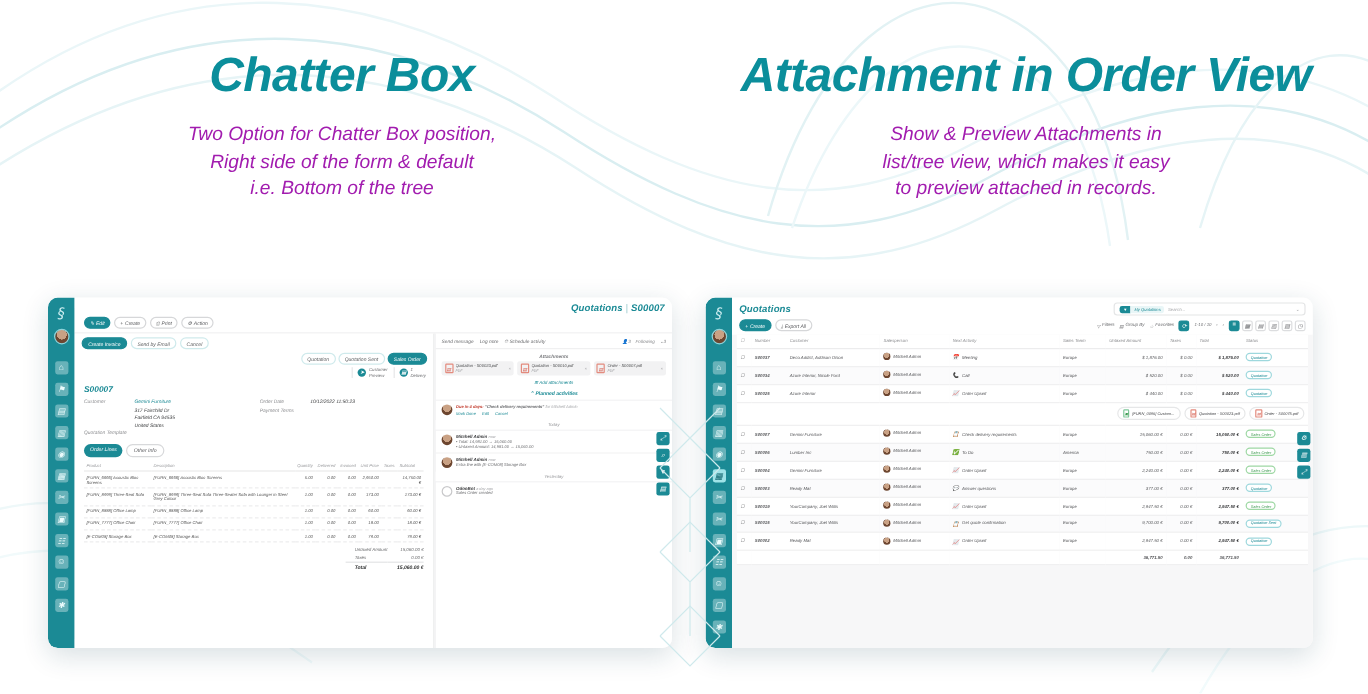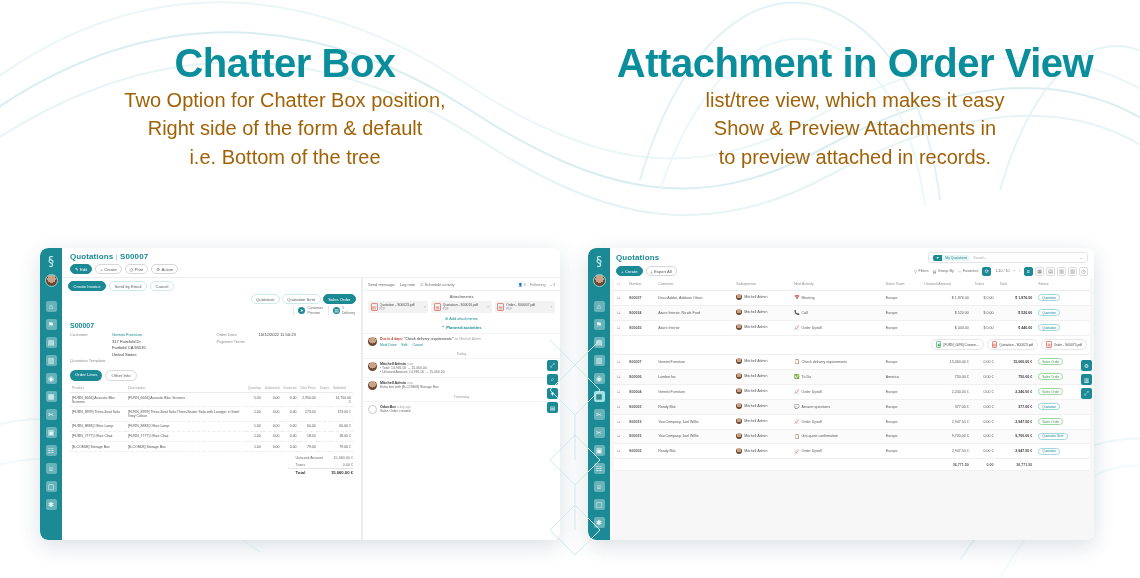--- a/index.html
+++ b/index.html
@@ -1,31 +1,31 @@
 <!DOCTYPE html>
 <html><head>
 <meta charset="utf-8">
 <style>
   * { box-sizing: border-box; margin:0; padding:0; }
   body {
     width:1140px; height:578px; overflow:hidden; position:relative;
     background:#ffffff; font-family:"Liberation Sans", sans-serif;
   }
   .bg-waves { position:absolute; inset:0; z-index:0; pointer-events:none; }
-  .stage { position:relative; z-index:2; width:1140px; height:578px; }
+  .stage { position:relative; z-index:2; width:1140px; height:578px;font-style:italic; }
 
   
   .hero { display:flex; width:1140px; padding-top:40px; }
   .hero-col { width:570px; text-align:center; }
   .hero-title {
     color:#0b8e9b; font-size:40px; font-weight:bold; letter-spacing:-0.5px;
     line-height:1.15;
   }
   .hero-sub {
-    color:#a16207; font-size:20px; line-height:1.42;
+    margin-top:16px; color:#a21caf; font-size:16px; line-height:1.42;
   }
 
   
   .mock {
     position:absolute; background:#ffffff; border-radius:8px;
     box-shadow:0 6px 22px rgba(20,60,80,.16);
     overflow:hidden; display:flex;
   }
   .mock-left  { left:40px;  top:248px; width:520px; height:292px; }
   .mock-right { left:588px; top:248px; width:506px; height:292px; }
@@ -48,21 +48,21 @@
   }
   .rail-icons { margin-top:14px; display:flex; flex-direction:column; gap:7px; }
   .rail-ico {
     width:11px; height:11px; border-radius:2px; background:rgba(255,255,255,.34);
     font-size:7px; color:#eafbfc; display:flex; align-items:center; justify-content:center;
   }
   .rail-ico.on { background:#9fe3e8; color:#0c5f68; }
 
   .mock-body { flex:1; min-width:0; background:#f7f7f8; display:flex; flex-direction:column; }
   .tbar {
-    background:#fff; padding:4px 6px 3px 8px; border-bottom:1px solid #ededee;
+    background:#fff; padding:4px 6px 3px 8px; border-bottom:1px solid #ededee;text-align:right;
   }
   .rowflex { display:flex; align-items:center; }
   .btn {
     display:inline-flex; align-items:center; gap:1.5px; border:1px solid #d6d7d9;
     border-radius:7px; background:#fff; color:#5a5b5e;
     font-size:4.2px; padding:1.6px 4px; white-space:nowrap;
   }
   .btn.primary { background:#1b8a95; border-color:#1b8a95; color:#fff; }
   .pill {
     border:1px solid #cfeaec; border-radius:8px; background:#fff; color:#5f6163;
@@ -240,22 +240,22 @@
       <div class="hero-title">Chatter Box</div>
       <div class="hero-sub">
         <div>Two Option for Chatter Box position,</div>
         <div>Right side of the form &amp; default</div>
         <div>i.e. Bottom of the tree</div>
       </div>
     </div>
     <div class="hero-col">
       <div class="hero-title">Attachment in Order View</div>
       <div class="hero-sub">
+        <div>Show &amp; Preview Attachments in</div>
         <div>list/tree view, which makes it easy</div>
-        <div>Show &amp; Preview Attachments in</div>
         <div>to preview attached in records.</div>
       </div>
     </div>
   </div>
 
   <svg class="connector" viewBox="0 0 70 230">
     <g fill="none" stroke="#cfe9ec" stroke-width="1">
       <path d="M10,10 L35,35 L10,60 M35,35 L60,10 M35,35 L60,60"></path>
       <path d="M10,60 L35,85 L60,60 M35,85 L35,130 M10,130 L35,155 L60,130 M35,155 L35,200 M10,200 L35,225 L60,200"></path>
       <path d="M10,130 L35,105 L60,130"></path>

